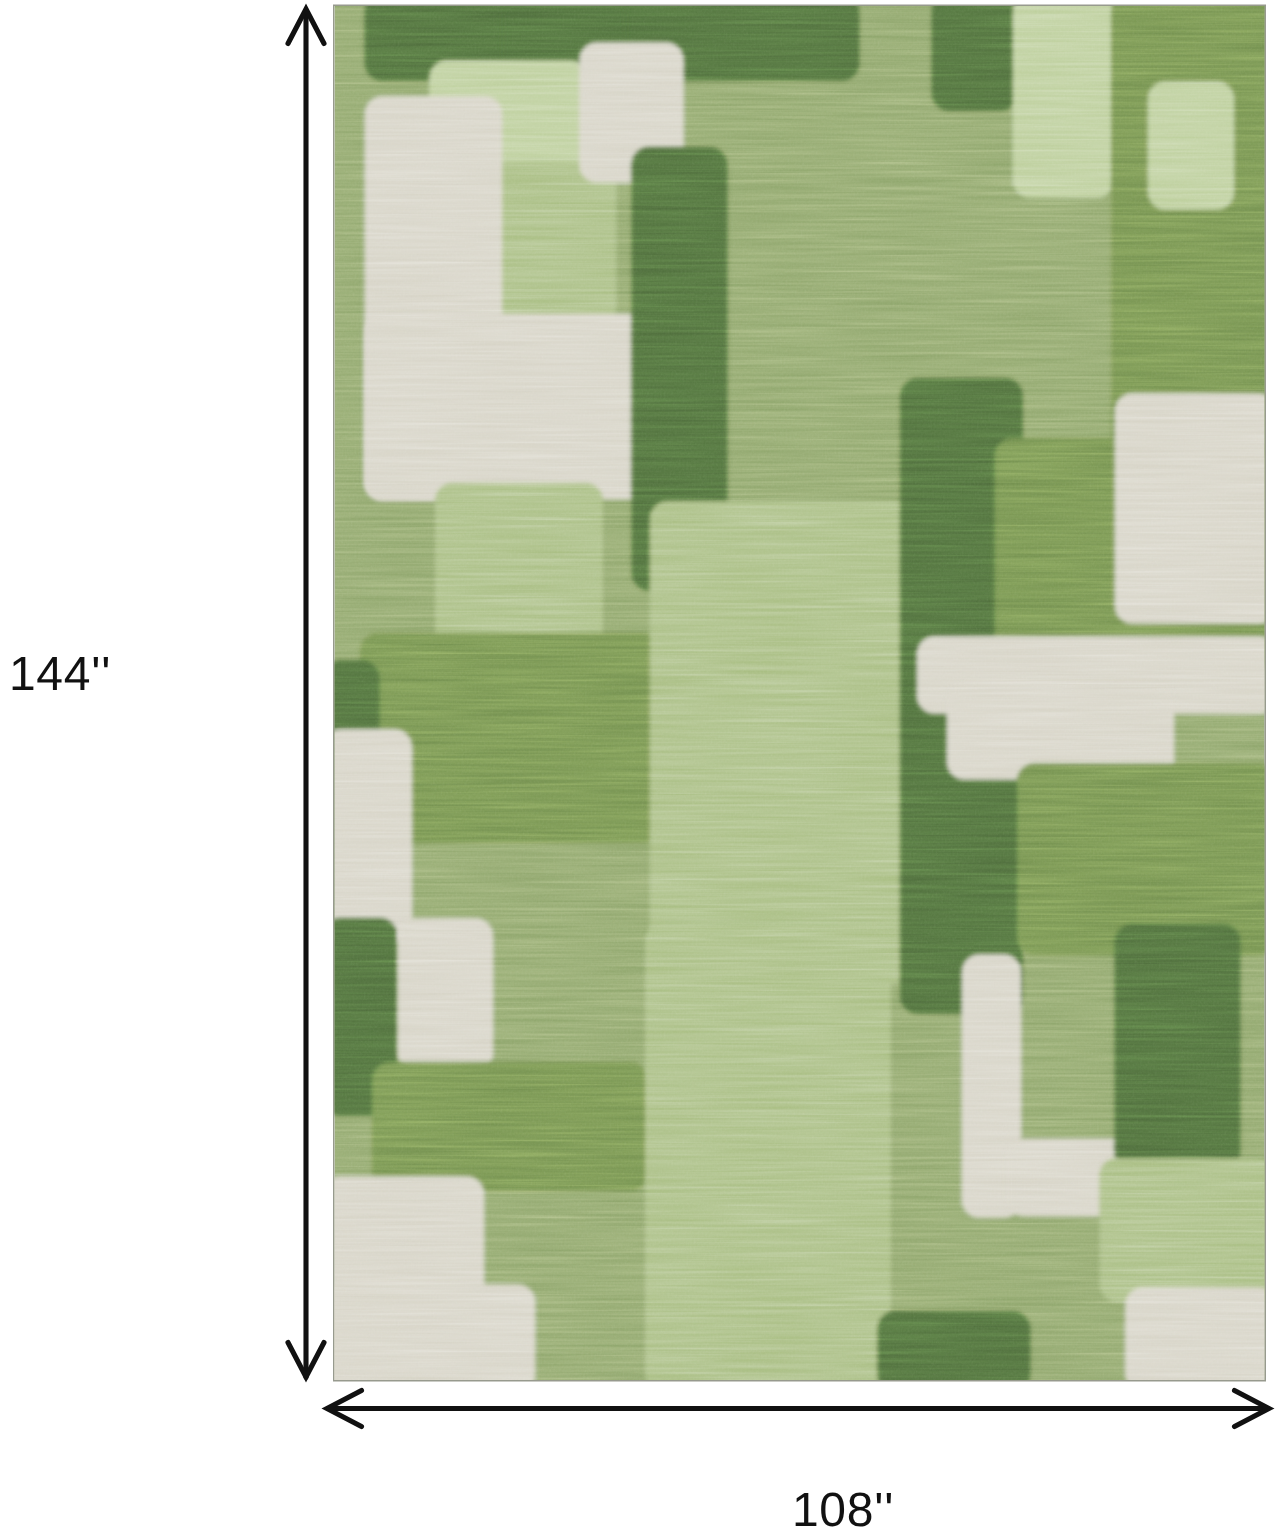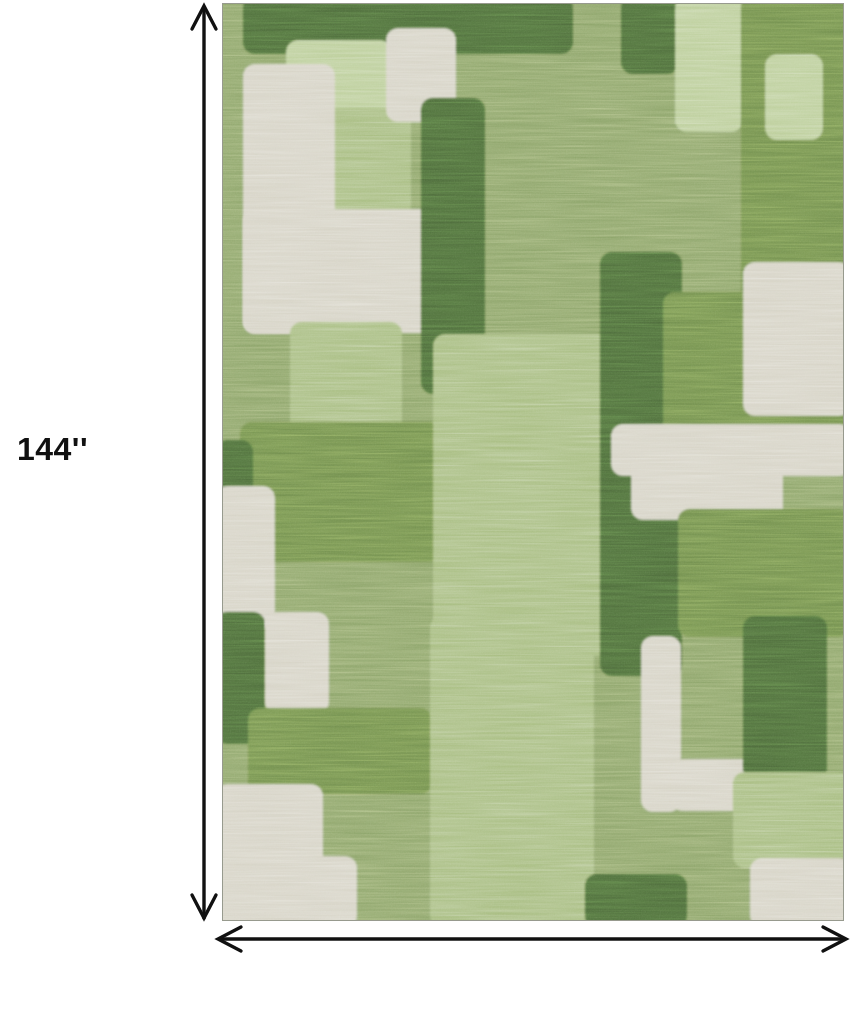--- a/index.html
+++ b/index.html
@@ -17,21 +17,21 @@
 
   
   .dim-label {
     position: absolute;
     color: #111111;
     font-size: 32px;
     font-weight: 400;
     letter-spacing: 0.5px;
     white-space: nowrap;
   }
-  .dim-label.height { left: 16px; top: 431px; width: 72px; text-align: right; font-weight: bold; }
+  .dim-label.height { left: 4px; top: 431px; width: 72px; text-align: center; }
   .dim-label.width  { left: 500px; top: 988px; width: 124px; text-align: center; }
 
   
   .arrow { position: absolute; }
   .arrow.vertical   { left: 188px; top: 0px; }
   .arrow.horizontal { left: 212px; top: 922px; }
   .arrow line, .arrow polyline {
     fill: none;
     stroke: #111111;
     stroke-width: 3.4;
@@ -142,14 +142,15 @@
       <rect class="grain" x="0" y="0" width="620" height="916" filter="url(#grainF)" opacity="0.35"></rect>
     </svg>
   </div>
 
   <svg class="arrow horizontal" width="640" height="34" viewBox="0 0 640 34">
     <line x1="8" y1="17" x2="632" y2="17" stroke="#111111"></line>
     <polyline points="29,5 6,17 29,29" stroke="#111111"></polyline>
     <polyline points="611,5 634,17 611,29" stroke="#111111"></polyline>
   </svg>
 
+  <div class="dim-label width" style="color: rgb(17, 17, 17);">108''</div>
 
 </div>
 
 </body></html>

